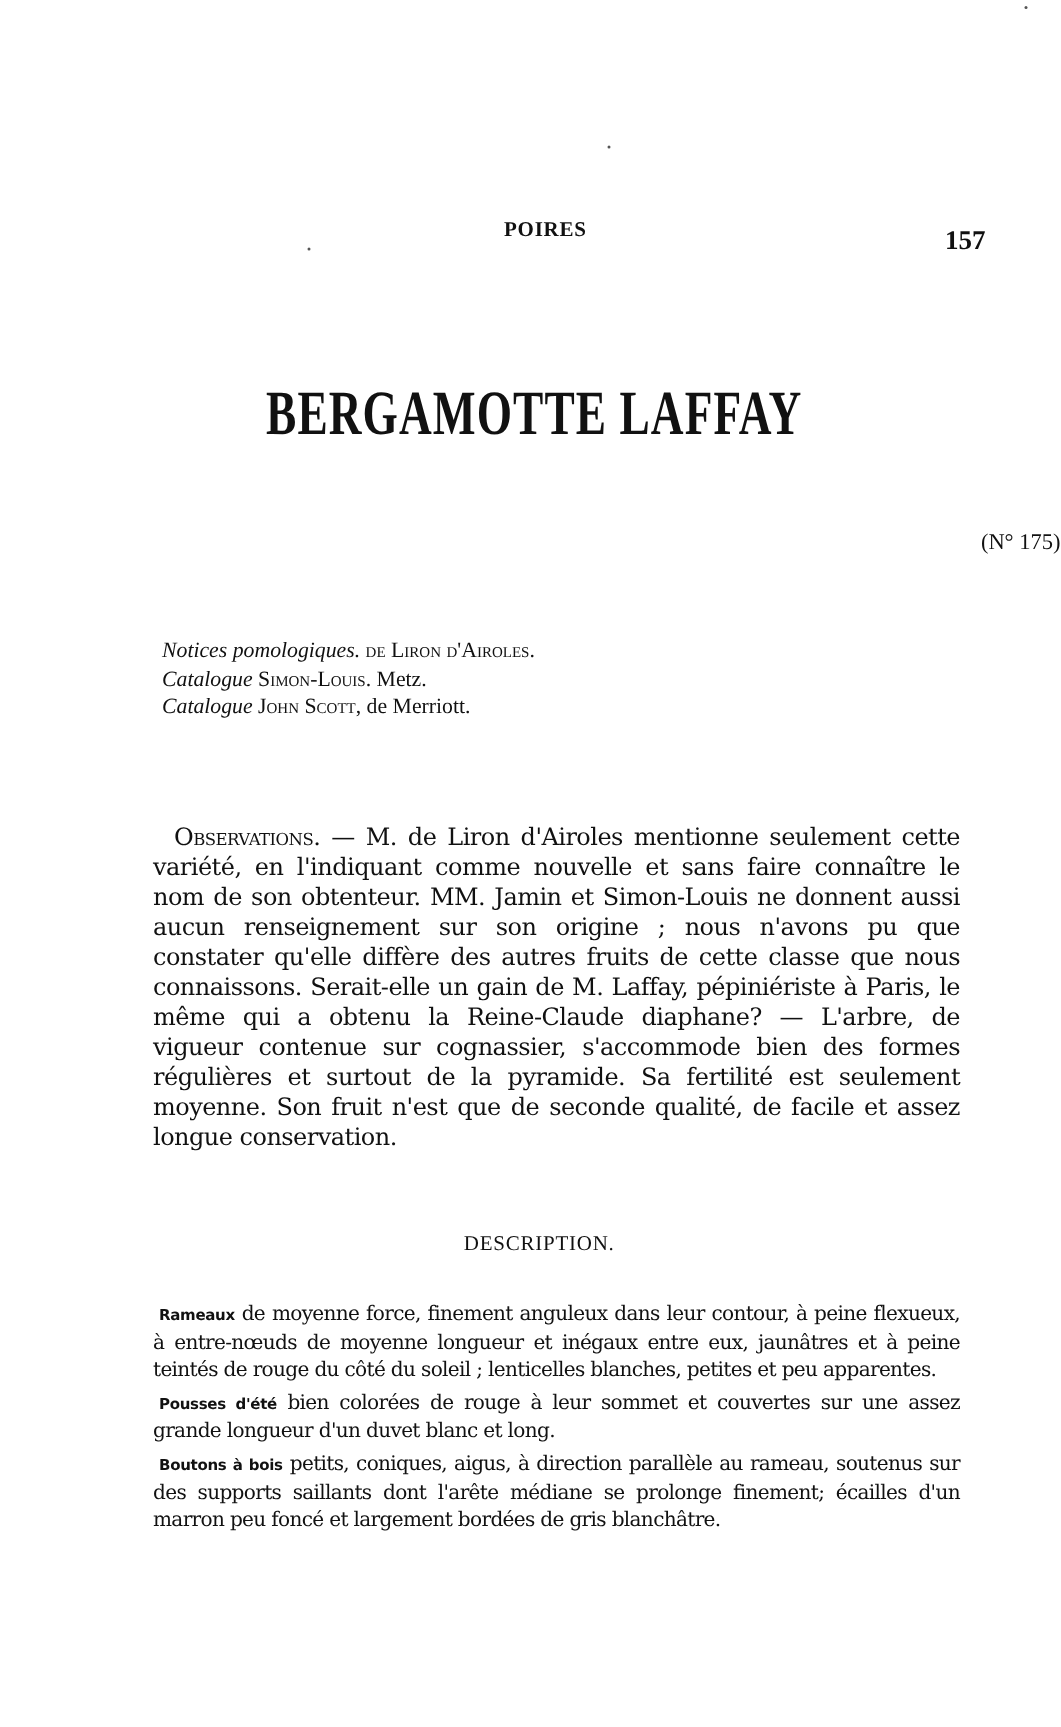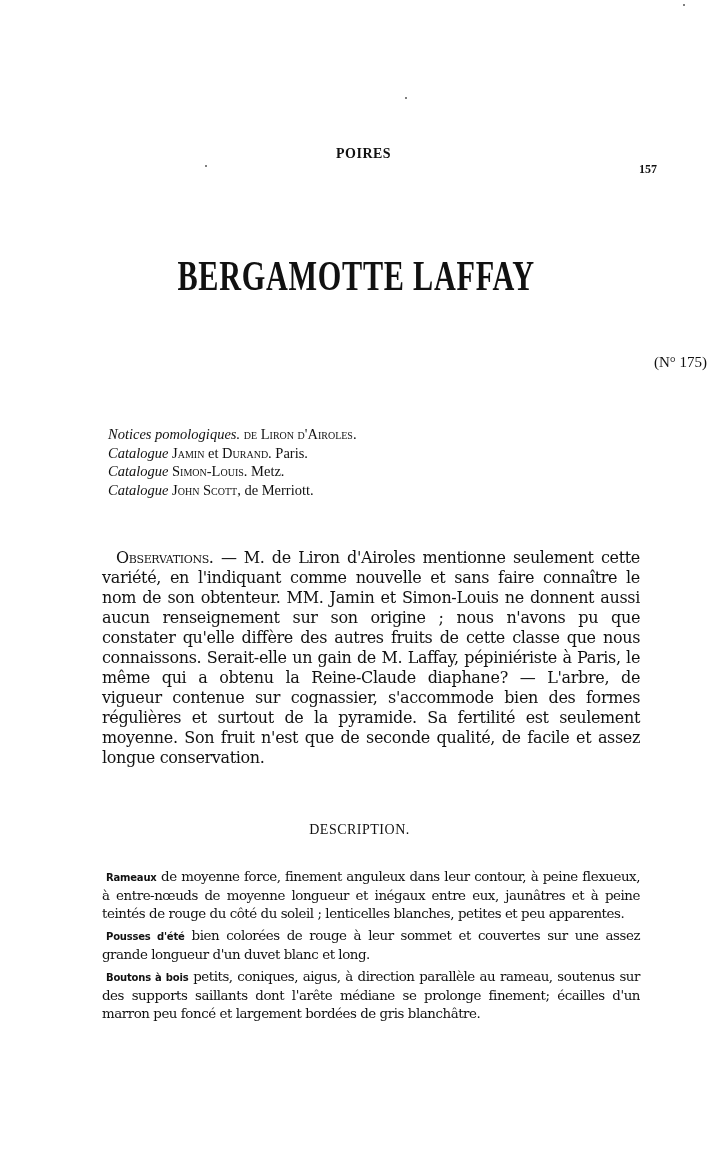--- a/index.html
+++ b/index.html
@@ -1,20 +1,20 @@
 <!DOCTYPE html>
 <html><head>
 <meta charset="utf-8">
 <style>
   html, body { margin: 0; padding: 0; background: #ffffff; }
   body { width: 707px; height: 1151px; position: relative; overflow: hidden; color: #111; font-family: "DejaVu Serif", "Liberation Serif", serif; }
   .page { position: absolute; left: 0; top: 0; width: 707px; height: 1151px; padding-left: 20px; }
   .running-head { position: absolute; top: 146px; left: 100px; right: 70px; height: 20px; }
   .running-title { position: absolute; left: 236px; top: 0; font-family: "Liberation Serif", serif; font-weight: bold; font-size: 14px; letter-spacing: 0.5px; }
-  .page-number { position: absolute; right: 0; top: 16px; font-family: "Liberation Serif", serif; font-weight: bold; font-size: 12px; }
+  .page-number { position: absolute; right: 0; top: 4px; font-family: "Liberation Serif", serif; font-weight: bold; font-size: 18px; }
   .main-title { position: absolute; top: 252px; left: 0; width: 707px; text-align: center; font-family: "Liberation Serif", serif; font-size: 42px; font-weight: bold; transform: scaleX(0.72); transform-origin: 363px 0; letter-spacing: 1px; white-space: nowrap; }
   .variety-number { position: absolute; top: 354px; left: 0; width: 707px; text-align: right; padding-left: 20px; box-sizing: border-box; font-family: "Liberation Serif", serif; font-size: 15px; }
   .references { position: absolute; top: 425px; left: 108px; font-family: "Liberation Serif", serif; font-size: 14.5px; line-height: 18.5px; }
   .references .ref { white-space: nowrap; }
   .references i { }
   .sc { font-variant: small-caps; text-align: right; }
   .observations { position: absolute; top: 548px; left: 102px; width: 538px; font-family: "DejaVu Serif", serif; font-size: 16px; line-height: 20px; text-align: justify; text-indent: 14px; letter-spacing: -0.35px; }
   .obs-label { font-variant: small-caps; }
   .desc-heading { position: absolute; top: 822px; left: 0; width: 707px; text-align: center; padding-left: 12px; box-sizing: border-box; font-family: "Liberation Serif", serif; font-size: 14px; letter-spacing: 0.5px; }
   .description { position: absolute; top: 868px; left: 102px; width: 538px; font-family: "DejaVu Serif", serif; font-size: 13.4px; line-height: 18px; letter-spacing: -0.45px; }
@@ -36,24 +36,20 @@
 
   <div class="variety-number">(N° 175)</div>
 
   <div class="references">
     <div class="ref">
       <i>Notices pomologiques.</i>
       <span class="sc">de Liron d'Airoles</span><span>.</span>
     </div>
     <div class="ref">
       <i>Catalogue</i>
-      <span class="sc">Jamin</span><span> et </span><span class="sc">Durand</span><span>. Paris.</span>
-    </div>
-    <div class="ref">
-      <i>Catalogue</i>
       <span class="sc">Simon-Louis</span><span>. Metz.</span>
     </div>
     <div class="ref">
       <i>Catalogue</i>
       <span class="sc">John Scott</span><span>, de Merriott.</span>
     </div>
   </div>
 
   <div class="observations"><span class="obs-label">Observations.</span><span> — M. de Liron d'Airoles mentionne seulement cette variété, en l'indiquant comme nouvelle et sans faire connaître le nom de son obtenteur. MM. Jamin et Simon-Louis ne donnent aussi aucun renseignement sur son origine ; nous n'avons pu que constater qu'elle diffère des autres fruits de cette classe que nous connaissons. Serait-elle un gain de M. Laffay, pépiniériste à Paris, le même qui a obtenu la Reine-Claude diaphane? — L'arbre, de vigueur contenue sur cognassier, s'accommode bien des formes régulières et surtout de la pyramide. Sa fertilité est seulement moyenne. Son fruit n'est que de seconde qualité, de facile et assez longue conservation.</span></div>
 

